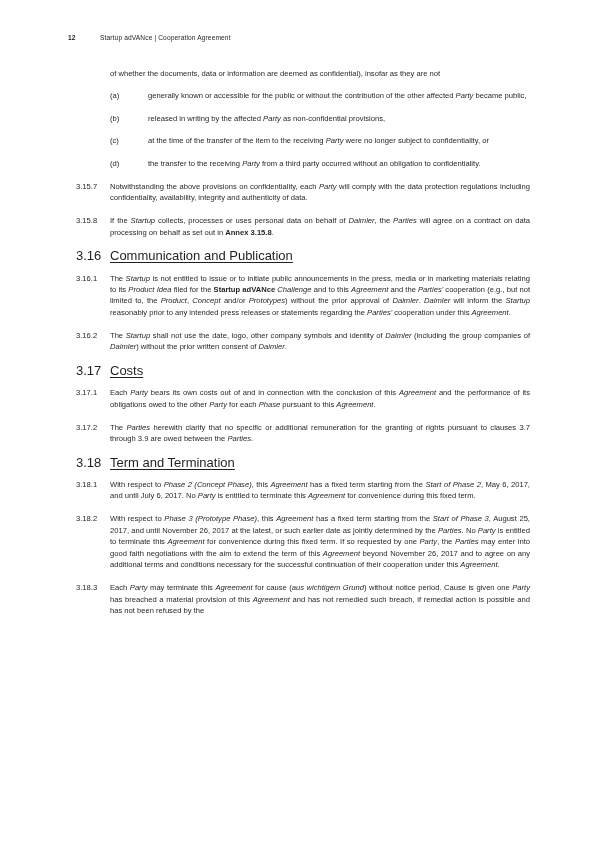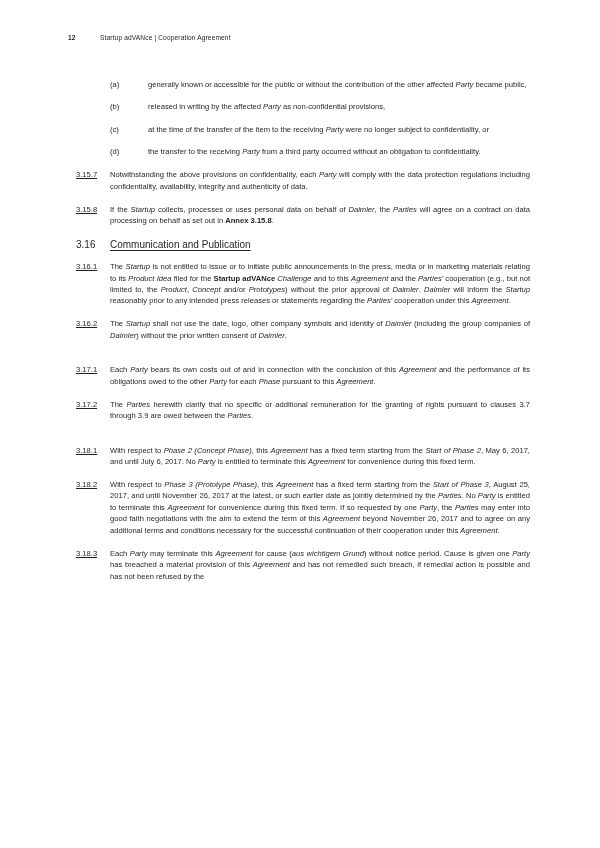--- a/index.html
+++ b/index.html
@@ -56,21 +56,20 @@
   
   .blk {
     display: flex;
     align-items: flex-start;
     font-size: 7.6px;
     line-height: 11.45px;
   }
   .blk .num {
     flex: 0 0 34px;
     white-space: nowrap;
-    text-decoration: underline;
   }
   .blk .txt {
     flex: 1 1 auto;
     text-align: justify;
     text-justify: inter-word;
     hyphens: none;
   }
 
   
   .lead {
@@ -96,21 +95,21 @@
   }
   .letter-blk .txt {
     flex: 1 1 auto;
     text-align: justify;
   }
 
   
   .heading {
     display: flex;
     align-items: flex-start;
-    font-size: 10px;
+    font-size: 13px;
     line-height: 11.45px;
   }
   .heading .num {
     flex: 0 0 34px;
   }
   .heading .htxt {
     text-decoration: underline;
     text-underline-offset: 1.6px;
   }
 
@@ -132,20 +131,21 @@
 <body>
 
 <div class="page">
 
   <div class="running-header">
     <span class="page-number">12</span><span class="header-title">Startup adVANce | Cooperation Agreement</span>
   </div>
 
   <div class="content">
 
+    <div class="lead">of whether the documents, data or information are deemed as confidential), insofar as they are not</div>
 
     <div class="gap-lead"></div>
 
     <div class="letter-blk">
       <span class="mark">(a)</span>
       <span class="txt"><span>generally known or accessible for the public or without the contribution of the other affected </span><i>Party</i><span> became public,</span></span>
     </div>
 
     <div class="gap-item"></div>
 
@@ -198,37 +198,45 @@
 
     <div class="gap-para"></div>
 
     <div class="blk">
       <span class="num">3.16.2</span>
       <span class="txt"><span>The </span><i>Startup</i><span> shall not use the date, logo, other company symbols and identity of </span><i>Daimler</i><span> (including the group companies of </span><i>Daimler</i><span>) without the prior written consent of </span><i>Daimler</i><span>.</span></span>
     </div>
 
     <div class="gap-head"></div>
 
+    <div class="heading">
+      <span class="num">3.17</span>
+      <span class="htxt">Costs</span>
+    </div>
 
     <div class="gap-afterhead"></div>
 
     <div class="blk">
       <span class="num">3.17.1</span>
       <span class="txt"><span>Each </span><i>Party</i><span> bears its own costs out of and in connection with the conclusion of this </span><i>Agreement</i><span> and the performance of its obligations owed to the other </span><i>Party</i><span> for each </span><i>Phase</i><span> pursuant to this </span><i>Agreement</i><span>.</span></span>
     </div>
 
     <div class="gap-para"></div>
 
     <div class="blk">
       <span class="num">3.17.2</span>
       <span class="txt"><span>The </span><i>Parties</i><span> herewith clarify that no specific or additional remuneration for the granting of rights pursuant to clauses 3.7 through 3.9 are owed between the </span><i>Parties</i><span>.</span></span>
     </div>
 
     <div class="gap-head"></div>
 
+    <div class="heading">
+      <span class="num">3.18</span>
+      <span class="htxt">Term and Termination</span>
+    </div>
 
     <div class="gap-afterhead"></div>
 
     <div class="blk">
       <span class="num">3.18.1</span>
       <span class="txt"><span>With respect to </span><i>Phase 2 (Concept Phase)</i><span>, this </span><i>Agreement</i><span> has a fixed term starting from the </span><i>Start of Phase 2</i><span>, May 6, 2017, and until July 6, 2017. No </span><i>Party</i><span> is entitled to terminate this </span><i>Agreement</i><span> for convenience during this fixed term.</span></span>
     </div>
 
     <div class="gap-para"></div>
 

